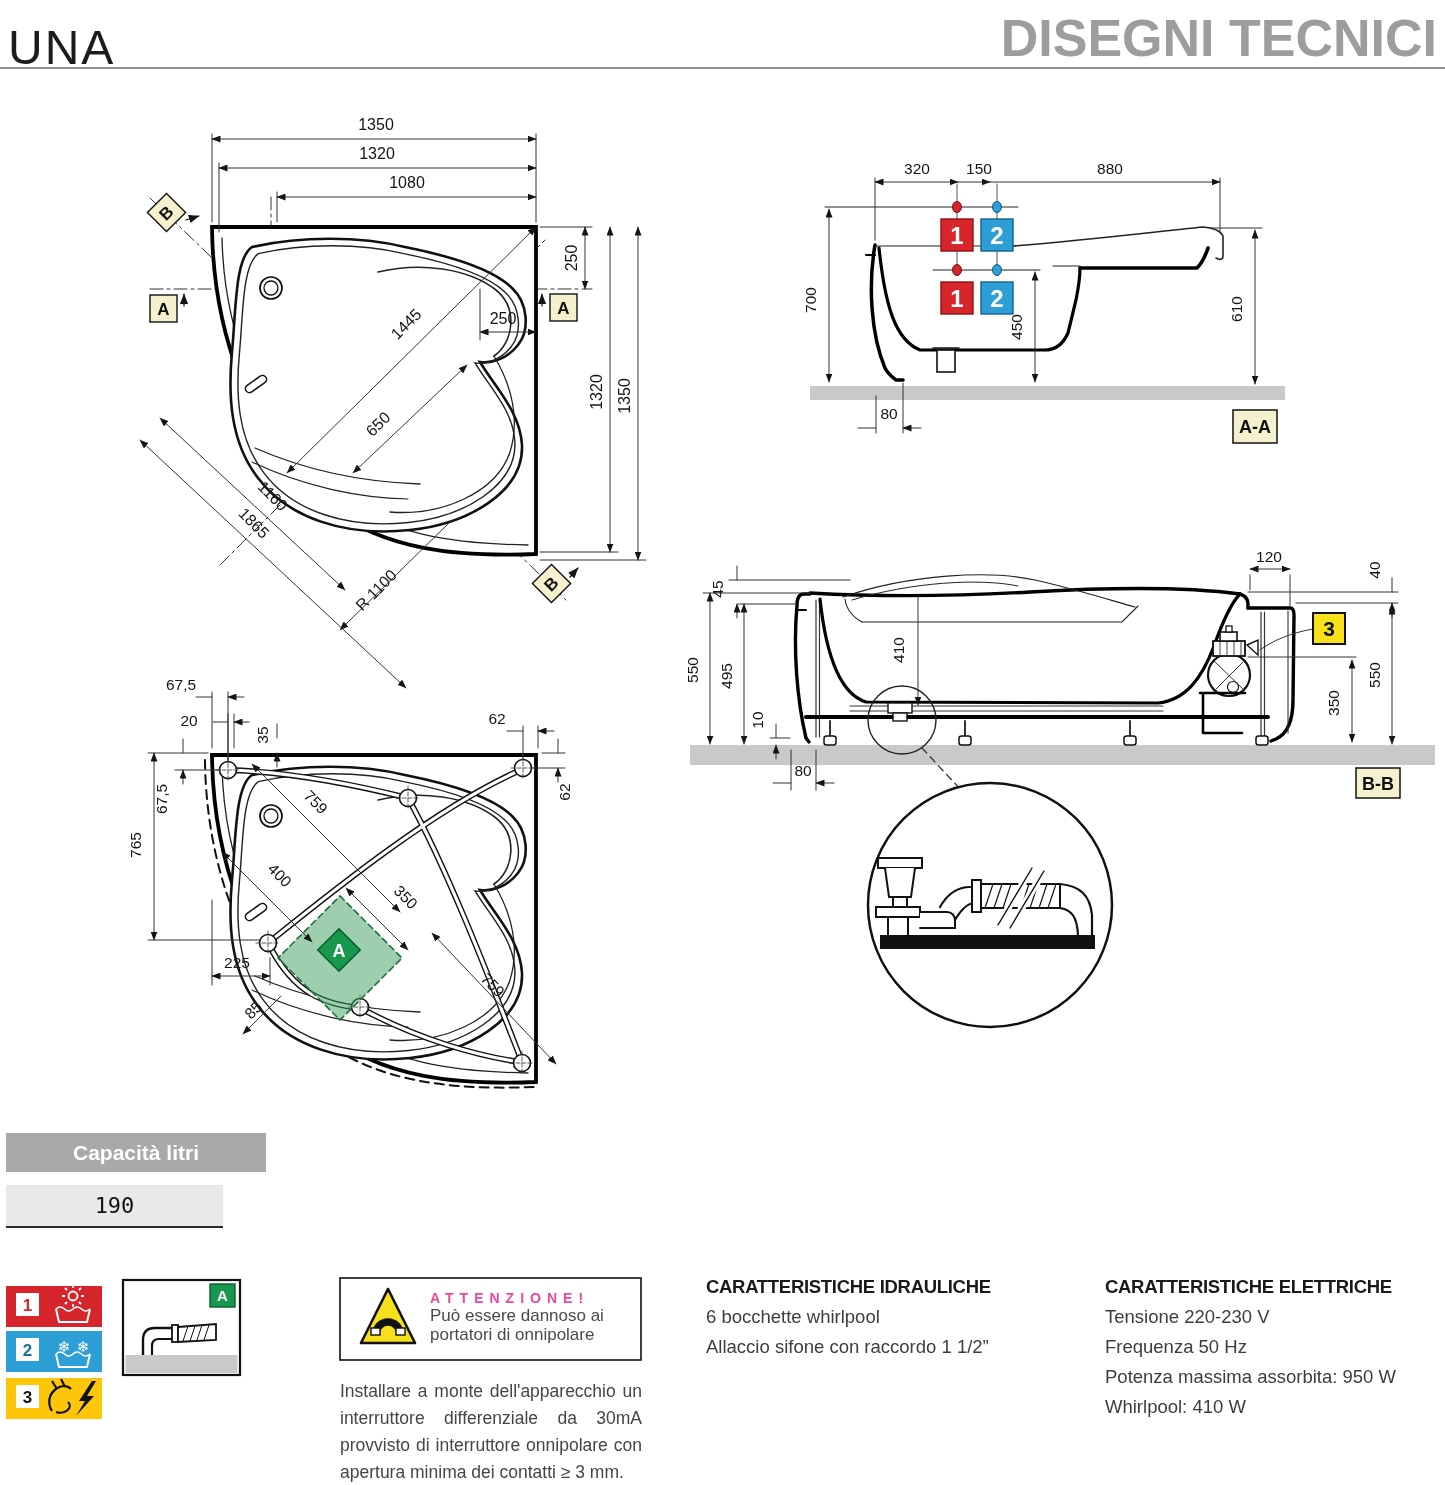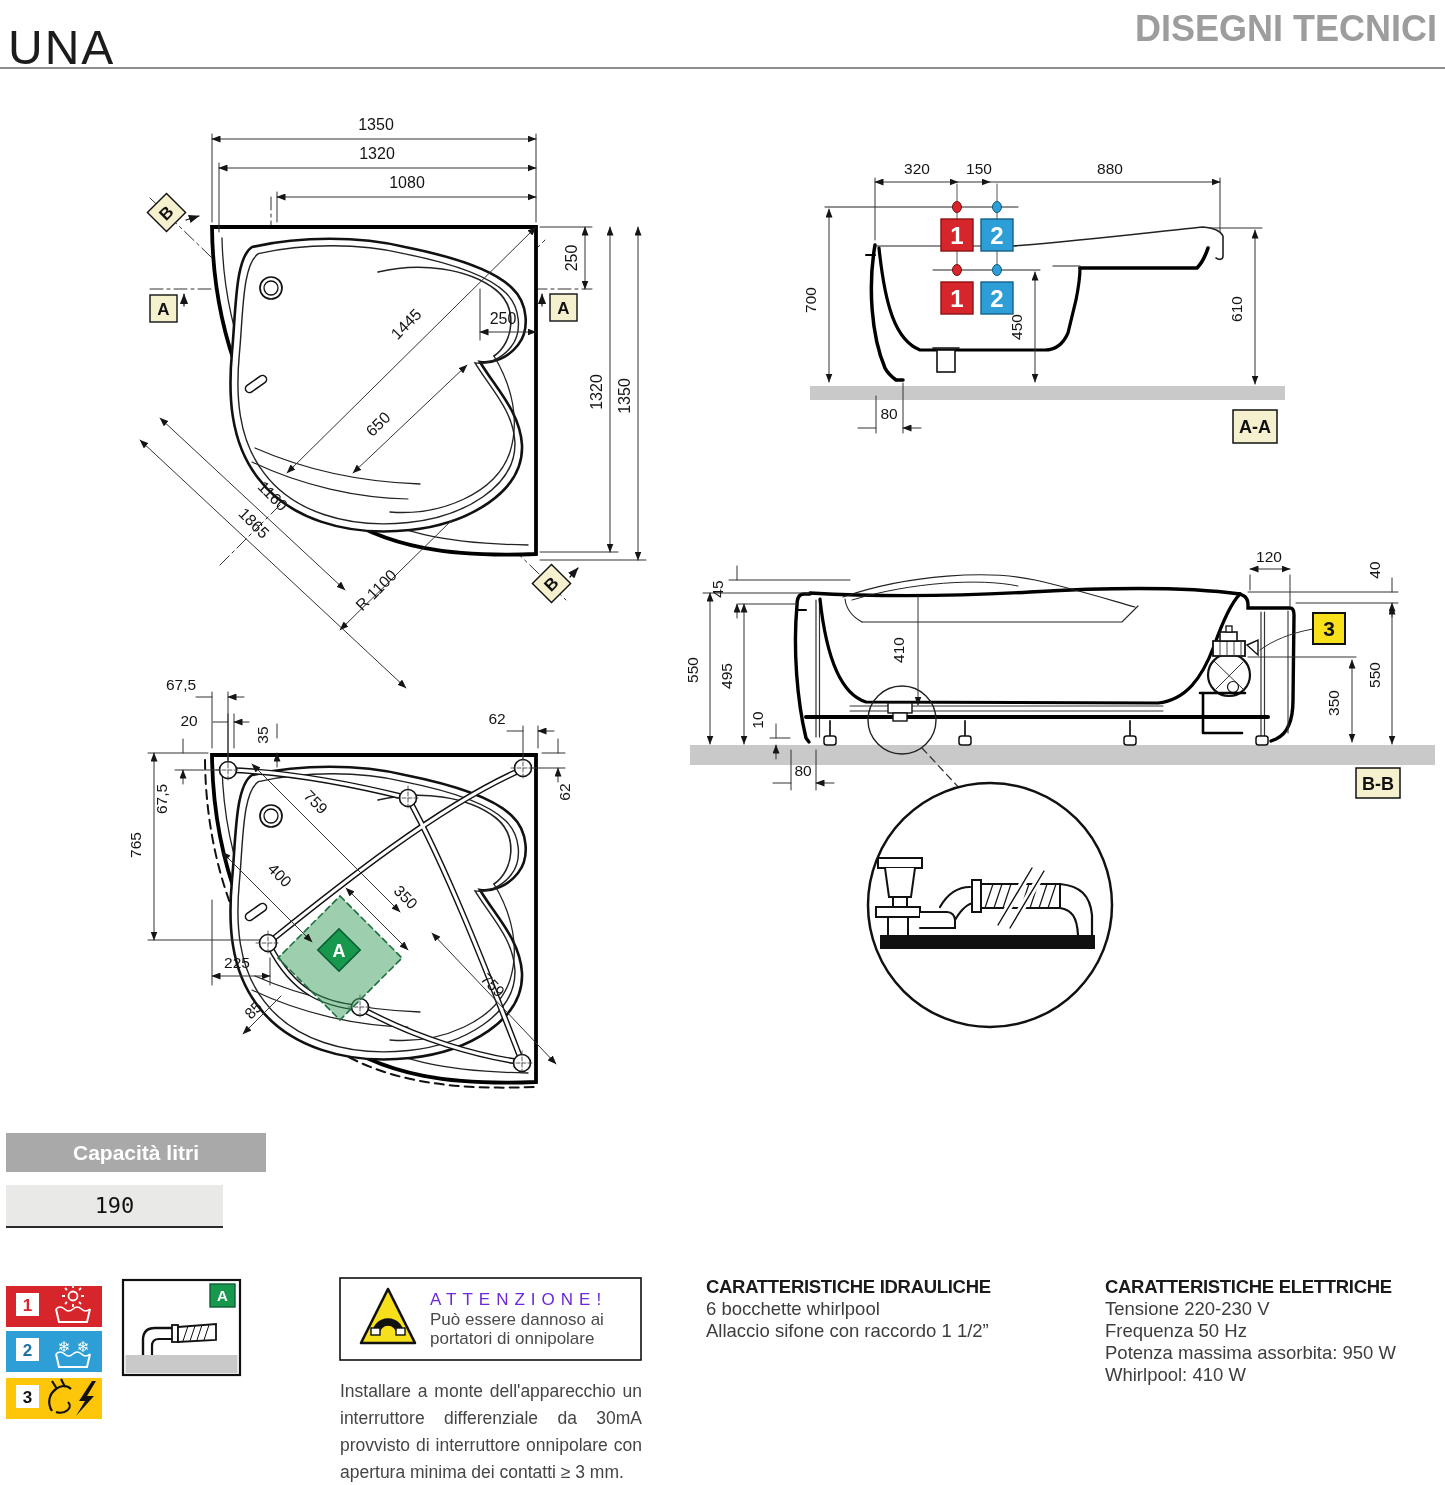--- a/index.html
+++ b/index.html
@@ -1,39 +1,39 @@
 <!DOCTYPE html>
 <html><head>
 <meta charset="utf-8">
 <style>
   html,body{margin:0;padding:0;background:#fff;}
   #page{position:relative;width:1445px;height:1485px;background:#fff;overflow:hidden;
         font-family:"Liberation Sans",sans-serif;color:#111;}
   .abs{position:absolute;}
   #hdr-product{left:8px;top:20px;font-size:48px;font-weight:300;letter-spacing:2px;color:#1c1c1c;}
-  #hdr-title{right:8px;top:8px;font-size:36px;font-weight:700;color:#9d9d9d;letter-spacing:0px;}
+  #hdr-title{right:8px;top:8px;font-size:52px;font-weight:700;color:#9d9d9d;letter-spacing:0px;}
   #hdr-rule{left:0;top:67px;width:1445px;height:0;border-top:2px solid #8f8f8f;}
   svg text{font-family:"Liberation Sans",sans-serif;}
   .dimtxt{font-size:15.5px;fill:#151515;}
   .dimtxt-b{font-size:16px;fill:#151515;}
   .mark-letter{font-size:17px;font-weight:700;fill:#111;}
   
   #cap-label{left:6px;top:1133px;width:260px;height:39px;background:#a9a9a9;color:#fff;
      font-size:21px;font-weight:700;display:flex;align-items:center;justify-content:center;}
   #cap-value{left:6px;top:1185px;width:217px;height:41px;background:#e9e9e7;border-bottom:2px solid #2b2b2b;
      color:#111;font-size:22px;font-family:"DejaVu Sans Mono",monospace;
      display:flex;align-items:center;justify-content:center;}
   
   .col-title{font-size:18.5px;font-weight:700;color:#1a1a1a;letter-spacing:-0.3px;}
-  .col-line{font-size:18.5px;color:#3d3d3d;margin-top:0;}
+  .col-line{font-size:18.5px;color:#3d3d3d;margin-top:8px;}
   #hydraulics{left:706px;top:1276px;width:345px;}
   #electrics{left:1105px;top:1276px;width:338px;}
   #warn-note{left:340px;top:1378px;width:302px;font-size:17.5px;color:#454545;
      text-align:justify;line-height:1.55;}
-  #warn-title{font-size:17px;font-weight:400;letter-spacing:6px;color:#6d28d9;}
+  #warn-title{font-size:14px;font-weight:700;letter-spacing:6px;color:#ec4899;}
   .warn-sub{font-size:17px;color:#4a4a4a;line-height:1.05;margin-top:1px;}
   #warn-textblock{left:430px;top:1290px;width:200px;}
 </style>
 </head>
 <body>
 
 <div id="page">
 
   <div class="abs" id="hdr-product">UNA</div>
   <div class="abs" id="hdr-title">DISEGNI TECNICI</div>

